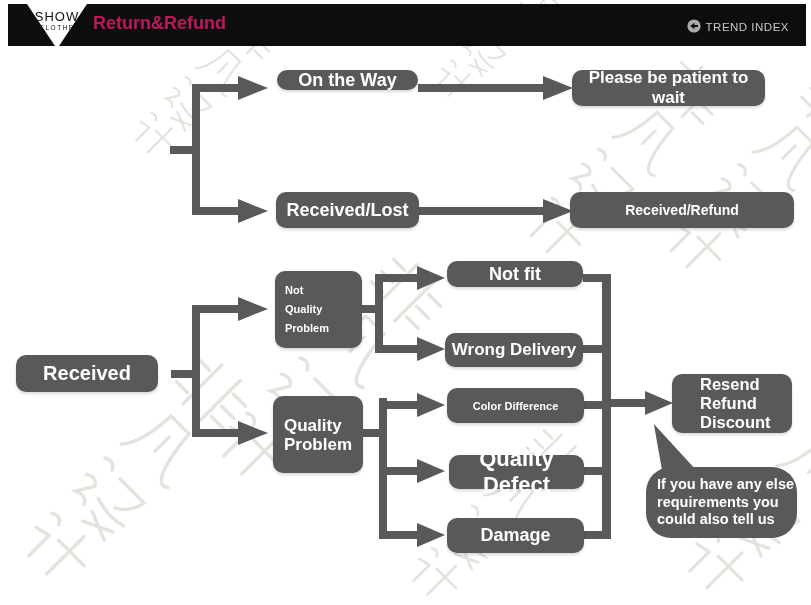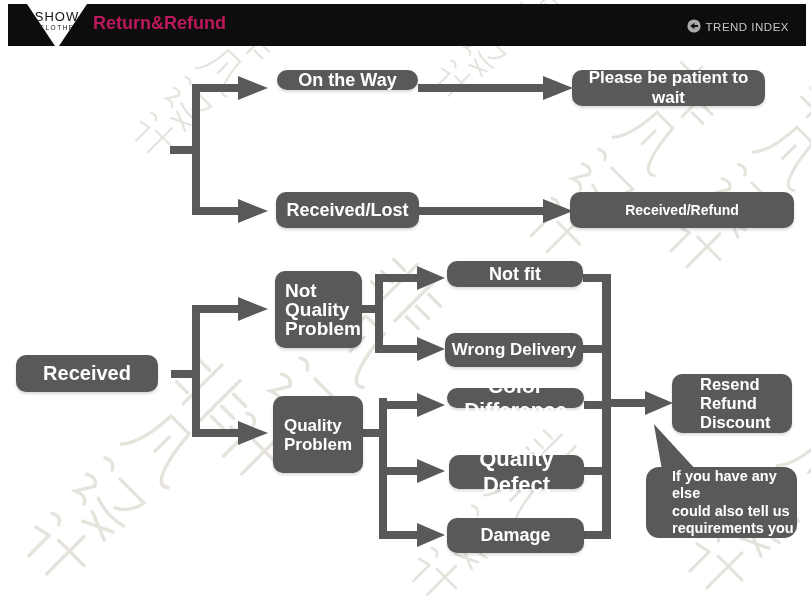--- a/index.html
+++ b/index.html
@@ -30,22 +30,22 @@
   .hl,.vl{position:absolute;background:var(--node);z-index:1;}
   .ah{position:absolute;width:0;height:0;border-top:12px solid transparent;
       border-bottom:12px solid transparent;border-left:30px solid var(--node);z-index:1;}
   .ah.sm{border-top-width:12px;border-bottom-width:12px;border-left-width:28px;}
   .tail{
     position:absolute;left:650px;top:424px;width:48px;height:46px;background:var(--node);
     clip-path:polygon(8% 0%,25% 100%,96% 100%);z-index:2;
   }
   .bubble{
     position:absolute;left:646px;top:467px;width:151px;height:71px;background:var(--node);
-    border-radius:13px;color:#fff;font-weight:bold;z-index:2;
-    display:flex;flex-direction:column;justify-content:center;padding-left:26px;box-sizing:border-box;
+    border-radius:25px;color:#fff;font-weight:bold;z-index:2;
+    display:flex;flex-direction:column;justify-content:center;padding-left:11px;box-sizing:border-box;
   }
   .bubble div{font-size:14.5px;line-height:17.5px;}
   
   #wm-svg{position:absolute;left:0;top:0;z-index:0;pointer-events:none;}
 </style>
 </head>
 <body>
 
 <div id="stage">
 
@@ -99,21 +99,21 @@
   <div class="hl" style="left:419px;top:207px;width:124px;height:8px"></div>
   <div class="ah" style="left:543px;top:199px"></div>
   <div class="node" style="left:570px;top:192px;width:224px;height:36px;font-size:14px">Received/Refund</div>
 
   <div class="node" style="left:16px;top:355px;width:142px;height:37px;font-size:20px">Received</div>
   <div class="hl" style="left:171px;top:370px;width:25px;height:8px"></div>
   <div class="vl" style="left:192px;top:305px;width:8px;height:132px"></div>
 
   <div class="hl" style="left:192px;top:305px;width:46px;height:8px"></div>
   <div class="ah" style="left:238px;top:297px"></div>
-  <div class="node ml" style="left:275px;top:271px;width:87px;height:77px;font-size:19px;padding-left:10px;box-sizing:border-box">
+  <div class="node ml" style="left:275px;top:271px;width:87px;height:77px;font-size:11px;padding-left:10px;box-sizing:border-box">
     <div>Not</div>
     <div>Quality</div>
     <div>Problem</div>
   </div>
   <div class="hl" style="left:358px;top:305px;width:24px;height:8px"></div>
   <div class="vl" style="left:375px;top:274px;width:8px;height:79px"></div>
 
   <div class="hl" style="left:375px;top:274px;width:42px;height:8px"></div>
   <div class="ah sm" style="left:417px;top:266px"></div>
   <div class="node" style="left:447px;top:261px;width:136px;height:26px;font-size:18px">Not fit</div>
@@ -126,21 +126,21 @@
   <div class="ah" style="left:238px;top:421px"></div>
   <div class="node ml" style="left:273px;top:396px;width:90px;height:77px;font-size:17px;padding-left:11px;box-sizing:border-box">
     <div>Quality</div>
     <div>Problem</div>
   </div>
   <div class="hl" style="left:361px;top:429px;width:26px;height:8px"></div>
   <div class="vl" style="left:379px;top:398px;width:8px;height:141px"></div>
 
   <div class="hl" style="left:379px;top:401px;width:38px;height:8px"></div>
   <div class="ah sm" style="left:417px;top:393px"></div>
-  <div class="node" style="left:447px;top:388px;width:137px;height:20px;font-size:21px">Color Difference</div>
+  <div class="node" style="left:447px;top:388px;width:137px;height:35px;font-size:11px">Color Difference</div>
 
   <div class="hl" style="left:379px;top:467px;width:38px;height:8px"></div>
   <div class="ah sm" style="left:417px;top:459px"></div>
   <div class="node" style="left:449px;top:455px;width:135px;height:34px;font-size:22px">Quality Defect</div>
 
   <div class="hl" style="left:379px;top:531px;width:38px;height:8px"></div>
   <div class="ah sm" style="left:417px;top:523px"></div>
   <div class="node" style="left:447px;top:518px;width:137px;height:35px;font-size:18px">Damage</div>
 
   <div class="hl" style="left:583px;top:274px;width:20px;height:8px"></div>
@@ -155,17 +155,17 @@
 
   <div class="node ml" style="left:672px;top:374px;width:120px;height:59px;font-size:16.5px;padding-left:28px;box-sizing:border-box">
     <div>Resend</div>
     <div>Refund</div>
     <div>Discount</div>
   </div>
 
   <div class="tail"></div>
   <div class="bubble">
     <div>If you have any else</div>
+    <div>requirements you</div>
     <div>could also tell us</div>
-    <div>requirements you</div>
   </div>
 
 </div>
 
 </body></html>

